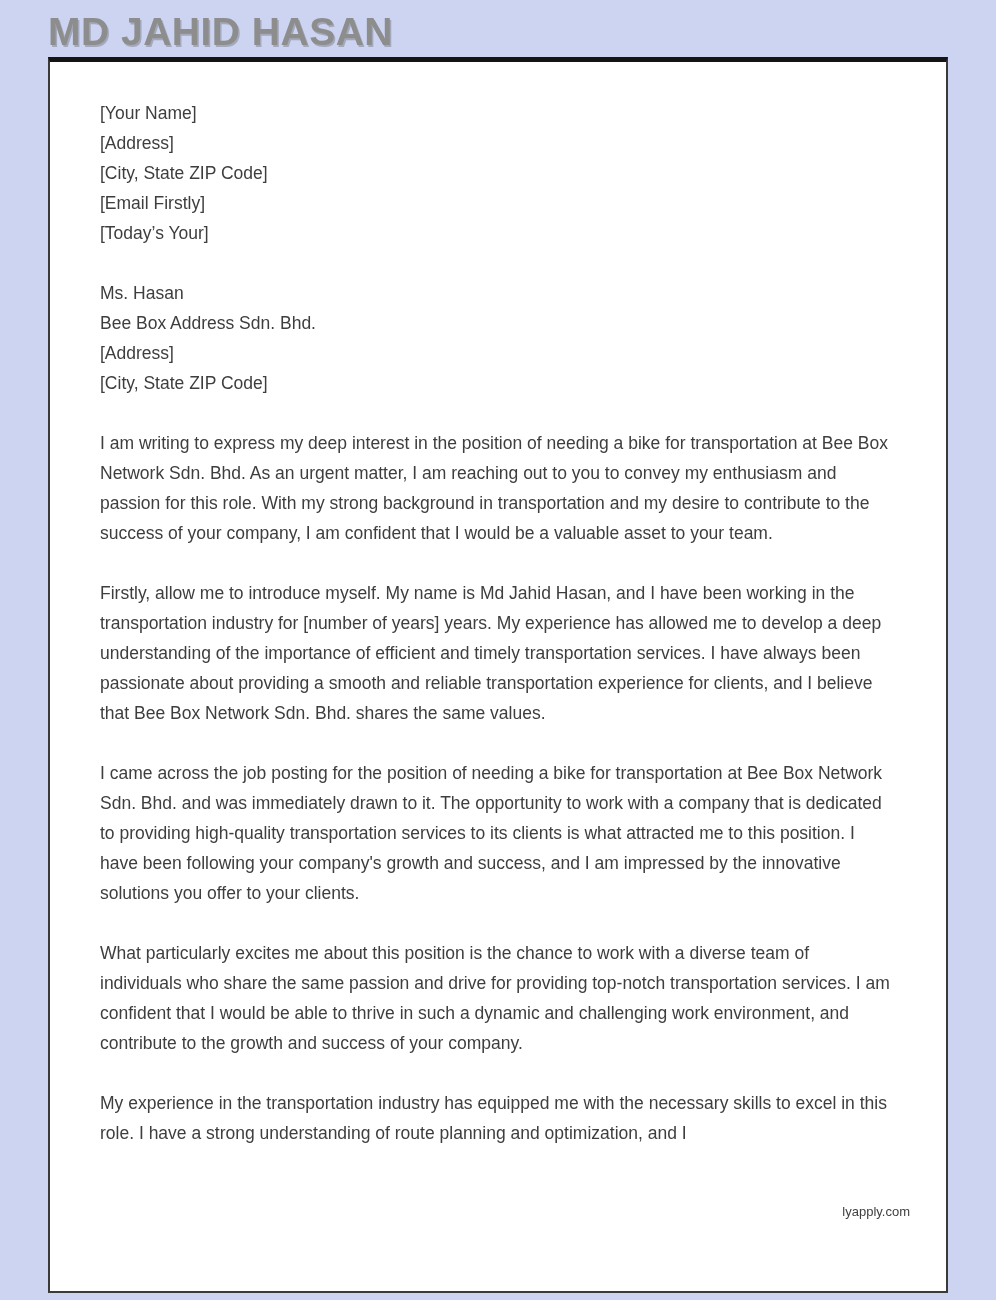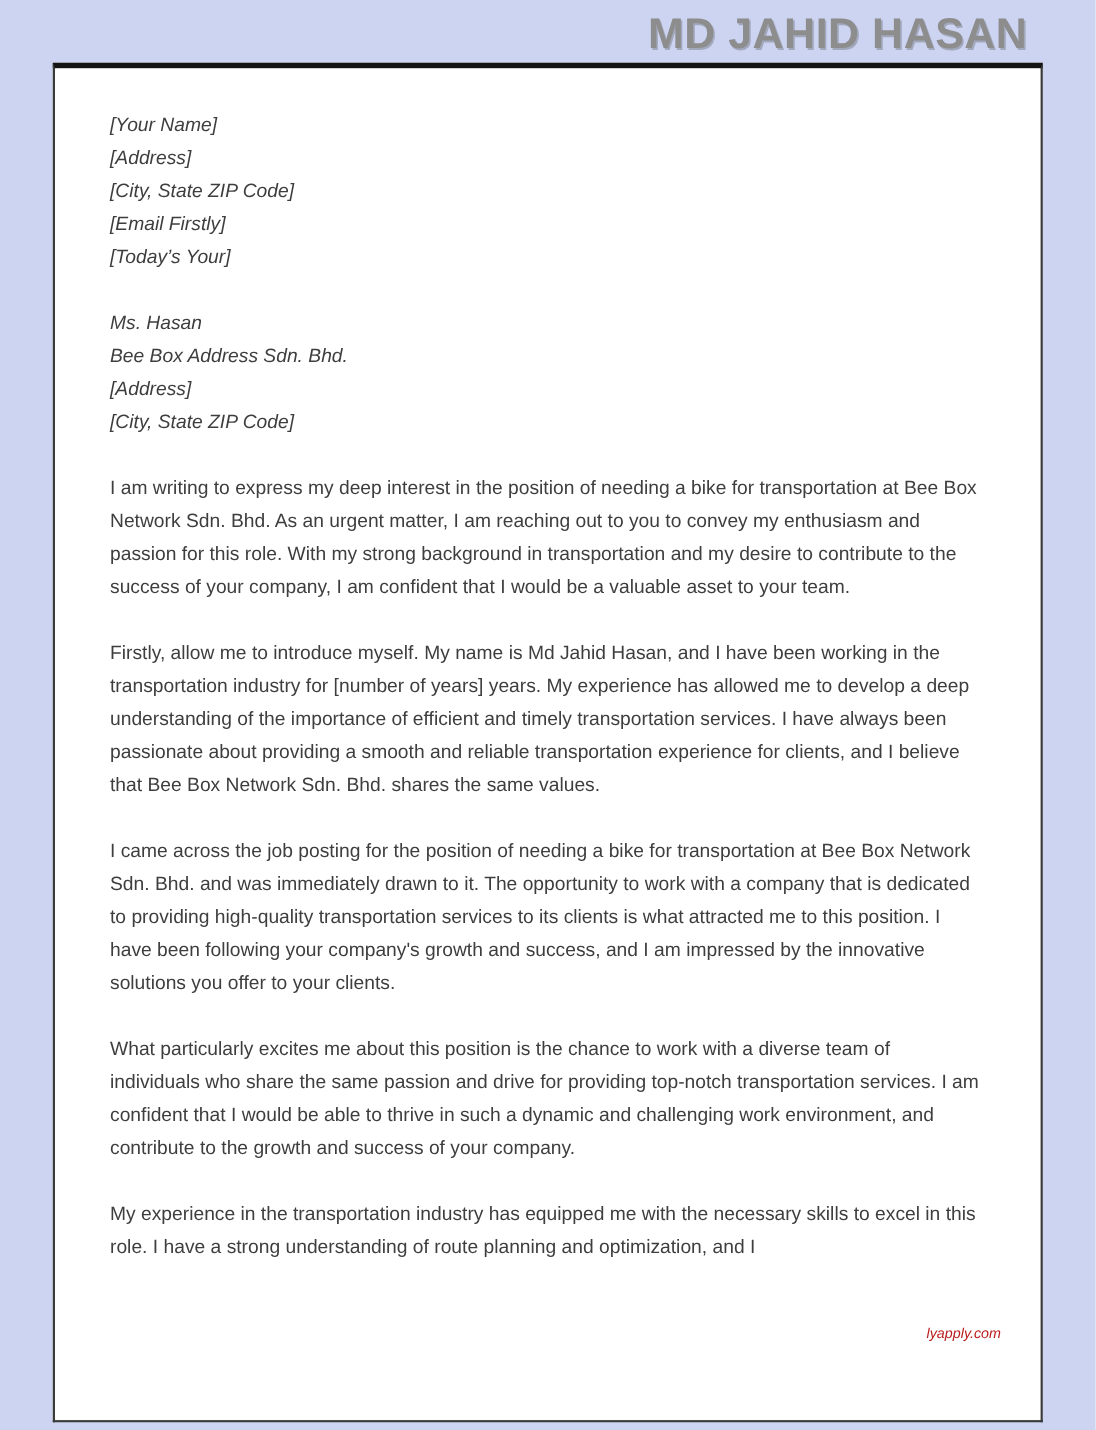--- a/index.html
+++ b/index.html
@@ -7,22 +7,21 @@
   body {
     position: relative;
     overflow: hidden;
     background: #ccd4f1;
     font-family: "Liberation Sans", "DejaVu Sans", sans-serif;
   }
   .masthead {
     position: absolute;
     top: 10px;
     left: 48px;
-    right: 62px;
-    text-align: right;
+    right: 34px;
   }
   .masthead h1 {
     font-size: 39px;
     font-weight: 700;
     color: #8d8d8d;
     letter-spacing: 0.5px;
     text-shadow: 1.5px 1.5px 0 rgba(70,70,70,0.30);
     white-space: nowrap;
   }
   .page {
@@ -35,30 +34,29 @@
     border: 2px solid #3a3a3a;
     border-top: 5px solid #141414;
     overflow: hidden;
   }
   .content {
     padding: 36px 52px 0 50px;
     color: #3e3e3e;
     font-size: 17.5px;
     line-height: 30px;
   }
-  .block { margin-bottom: 30px; font-style: italic; }
+  .block { margin-bottom: 30px; }
   .para  { margin-bottom: 30px; margin-top: 25px; }
   .watermark {
     position: absolute;
     top: 1142px;
     right: 36px;
     font-size: 13px;
-    color: #b91c1c;
+    color: #404040;
     z-index: 2;
-    font-style: italic;
   }
 </style>
 </head>
 <body>
 
 <header class="masthead">
   <h1>MD JAHID HASAN</h1>
 </header>
 
 <div class="page">

